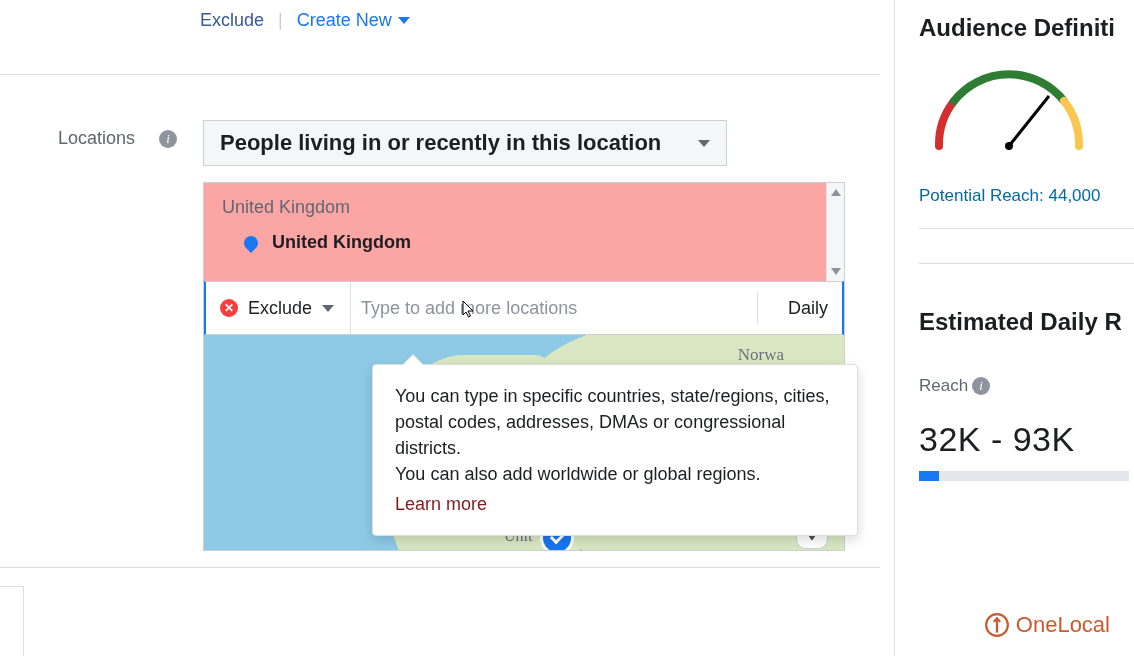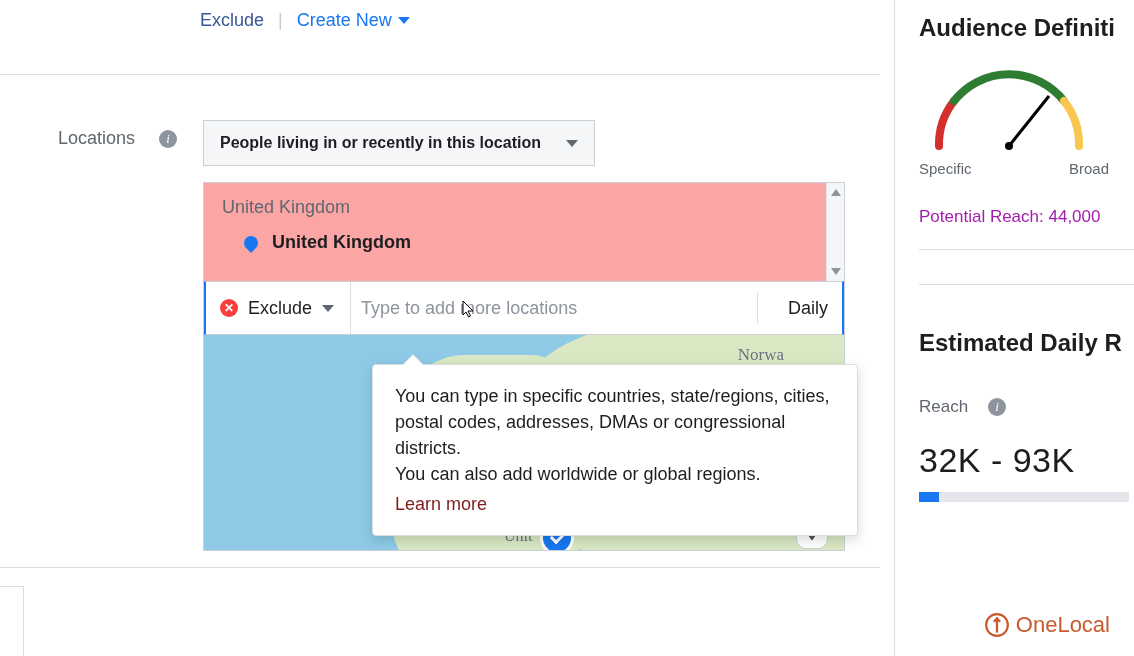--- a/index.html
+++ b/index.html
@@ -10,21 +10,21 @@
   .topbar .divider { color: #ccc; }
   .topbar .create-new { color: #1877f2; cursor: pointer; display: flex; align-items: center; gap: 6px; }
   .chev { width: 0; height: 0; border-left: 6px solid transparent; border-right: 6px solid transparent; border-top: 7px solid #1877f2; display: inline-block; }
   .chev.gray { border-top-color: #606770; }
 
   .hr { position: absolute; top: 74px; left: 0; width: 880px; height: 1px; background: #dadde1; }
 
   .label-locations { position: absolute; top: 128px; left: 58px; color: #606770; font-size: 18px; display: flex; align-items: center; gap: 24px; }
   .info-icon { width: 18px; height: 18px; border-radius: 50%; background: #8d949e; color: #fff; font-size: 13px; display: inline-flex; align-items: center; justify-content: center; font-style: italic; font-family: Georgia, serif; }
 
-  .people-dropdown { position: absolute; top: 120px; left: 203px; width: 392px; height: 46px; border: 1px solid #ccd0d5; background: #f5f6f7; display: flex; align-items: center; padding: 0 16px; justify-content: space-between; cursor: pointer; font-size: 16px; color: #1c1e21; font-weight: 600; }
+  .people-dropdown { position: absolute; top: 120px; left: 203px; width: 524px; height: 46px; border: 1px solid #ccd0d5; background: #f5f6f7; display: flex; align-items: center; padding: 0 16px; justify-content: space-between; cursor: pointer; font-size: 22px; color: #1c1e21; font-weight: 600; }
 
   .loc-panel { position: absolute; top: 182px; left: 203px; width: 642px; border: 1px solid #ccd0d5; background: #fca5a5; }
   .loc-list { height: 98px; position: relative; overflow: hidden; }
   .loc-list .country-label { color: #606770; font-size: 18px; padding: 14px 18px 8px; }
   .loc-list .selected-row { display: flex; align-items: center; gap: 14px; padding: 6px 18px 6px 40px; font-size: 18px; font-weight: 700; }
   .pin-blue { width: 14px; height: 14px; background: #1877f2; border-radius: 50% 50% 50% 0; transform: rotate(-45deg); border: 2px solid #1877f2; }
   .scroll-strip { position: absolute; right: 0; top: 0; bottom: 0; width: 18px; background: #f5f6f7; border-left: 1px solid #e4e6eb; }
   .scroll-arrow { position: absolute; left: 4px; width: 0; height: 0; border-left: 5px solid transparent; border-right: 5px solid transparent; }
   .scroll-arrow.up { top: 6px; border-bottom: 7px solid #8d949e; }
   .scroll-arrow.down { bottom: 6px; border-top: 7px solid #8d949e; }
@@ -54,23 +54,23 @@
   .tooltip::before { content: ""; position: absolute; top: -10px; left: 30px; width: 0; height: 0; border-left: 10px solid transparent; border-right: 10px solid transparent; border-bottom: 10px solid #fff; filter: drop-shadow(0 -1px 0 #dadde1); }
   .tooltip .learn { color: #7f1d1d; cursor: pointer; display: inline-block; margin-top: 4px; }
 
   .cursor { position: absolute; top: 300px; left: 462px; width: 14px; height: 20px; pointer-events: none; }
   .cursor svg { width: 100%; height: 100%; }
 
   .right-col { position: absolute; top: 0; right: 0; width: 240px; height: 656px; border-left: 1px solid #dadde1; padding: 14px 0 0 24px; overflow: hidden; }
   .right-col h2 { font-size: 24px; font-weight: 700; white-space: nowrap; }
   .gauge-wrap { margin-top: 14px; position: relative; width: 180px; height: 100px; }
   .gauge-labels { display: flex; justify-content: space-between; width: 190px; margin-top: 4px; font-size: 15px; color: #606770; }
-  .pot-reach { margin-top: 30px; font-size: 17px; color: #a21caf; border-bottom: 1px solid #dadde1; padding-bottom: 22px; white-space: nowrap; }
+  .pot-reach { margin-top: 30px; font-size: 17px; color: #0369a1; border-bottom: 1px solid #dadde1; padding-bottom: 22px; white-space: nowrap; }
   .est-daily { margin-top: 34px; font-size: 22px; font-weight: 700; white-space: nowrap; border-top: 1px solid #dadde1; padding-top: 44px;}
-  .reach-label { margin-top: 40px; font-size: 17px; color: #606770; display: flex; align-items: center; gap: 20px; }
+  .reach-label { margin-top: 40px; font-size: 17px; color: #606770; display: flex; align-items: center; gap: 4px; }
   .reach-value { margin-top: 24px; font-size: 34px; font-weight: 400; letter-spacing: 0.5px; white-space: nowrap; }
   .reach-bar { margin-top: 12px; width: 210px; height: 10px; background: #e4e6eb; position: relative; }
   .reach-bar .fill { position: absolute; left: 0; top: 0; bottom: 0; width: 20px; background: #1877f2; }
 
   .logo { position: absolute; bottom: 18px; right: 24px; display: flex; align-items: center; gap: 6px; color: #c95a2d; font-size: 22px; }
   .logo svg { width: 26px; height: 26px; }
 
   .bottom-divider { position: absolute; left: 0; bottom: 88px; width: 880px; height: 1px; background: #dadde1; }
   .left-box-stub { position: absolute; left: 0; bottom: 0; width: 24px; height: 70px; border: 1px solid #dadde1; border-left: none; border-bottom: none; background: #fff; }
 </style>
@@ -153,24 +153,20 @@
   <h2>Audience Definiti</h2>
   <div class="gauge-wrap">
     <svg viewBox="0 0 180 100" width="180" height="100">
       <path d="M20 90 A70 70 0 0 1 35 45" stroke="#d32f2f" stroke-width="8" fill="none" stroke-linecap="round"></path>
       <path d="M35 45 A70 70 0 0 1 145 45" stroke="#2e7d32" stroke-width="8" fill="none" stroke-linecap="round"></path>
       <path d="M145 45 A70 70 0 0 1 160 90" stroke="#f9c74f" stroke-width="8" fill="none" stroke-linecap="round"></path>
       <line x1="90" y1="90" x2="130" y2="40" stroke="#000" stroke-width="3"></line>
       <circle cx="90" cy="90" r="4" fill="#000"></circle>
     </svg>
   </div>
-  <div class="gauge-labels">
-    <span>Specific</span>
-    <span>Broad</span>
-  </div>
   <div class="pot-reach">Potential Reach: 44,000</div>
   <h2 class="est-daily">Estimated Daily R</h2>
   <div class="reach-label">
     <span>Reach</span>
     <span class="info-icon">i</span>
   </div>
   <div class="reach-value">32K - 93K</div>
   <div class="reach-bar">
       <div class="fill"></div>
     </div>

